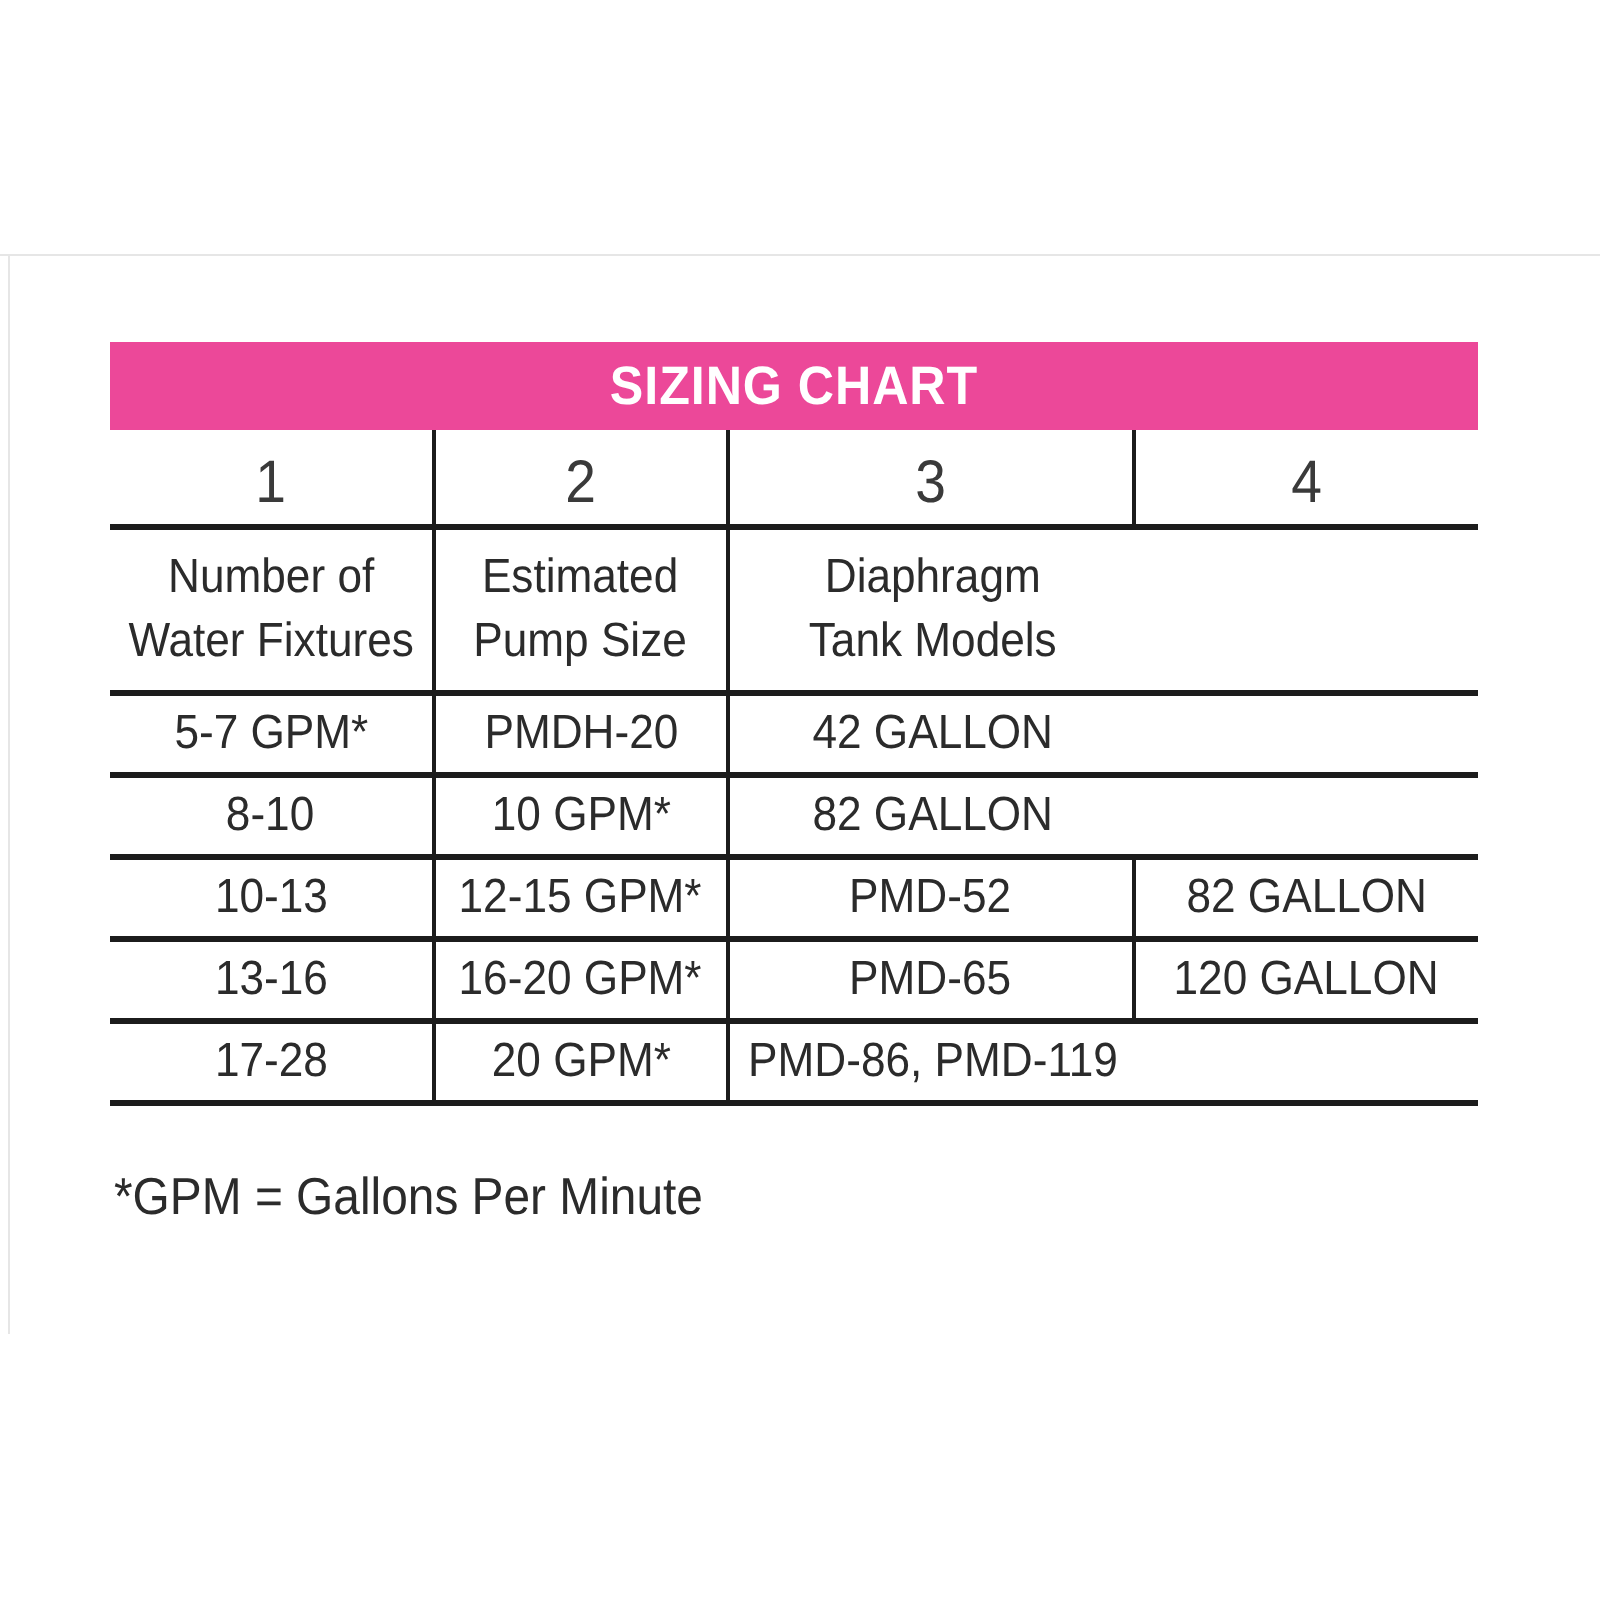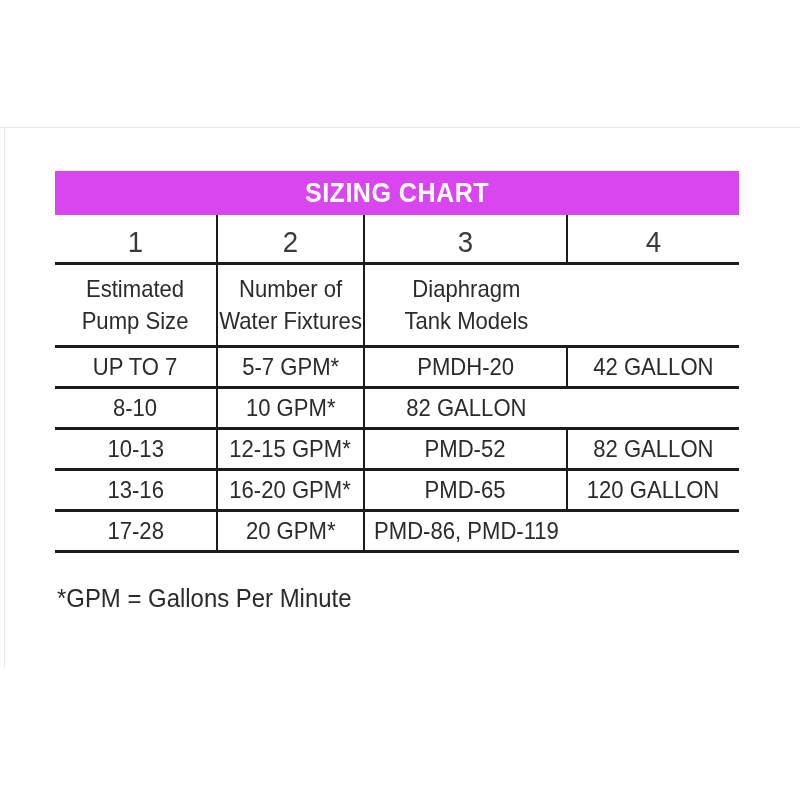--- a/index.html
+++ b/index.html
@@ -75,21 +75,21 @@
   }
 </style>
 </head>
 <body>
 
 <div class="frame-top"></div>
 <div class="frame-left"></div>
 
 <div class="sizing-table">
 
-  <div class="title-bar" style="background: #d946ef;">
+  <div class="title-bar" style="background: #ec4899;">
     <span class="title-text">SIZING CHART</span>
   </div>
 
   <div class="grid-row numbers-row">
     <div class="cell">
       <span class="cond">1</span>
     </div>
     <div class="cell">
       <span class="cond">2</span>
     </div>
@@ -97,42 +97,39 @@
       <span class="cond">3</span>
     </div>
     <div class="cell">
       <span class="cond">4</span>
     </div>
   </div>
 
   <div class="grid-row header-row">
     <div class="cell">
       <div class="cond">
-        <div>Estimated</div>
-        <div>Pump Size</div>
+        <div>Number of</div>
+        <div>Water Fixtures</div>
       </div>
     </div>
     <div class="cell">
       <div class="cond">
-        <div>Number of</div>
-        <div>Water Fixtures</div>
+        <div>Estimated</div>
+        <div>Pump Size</div>
       </div>
     </div>
     <div class="cell">
       <div class="cond">
         <div>Diaphragm</div>
         <div>Tank Models</div>
       </div>
     </div>
   </div>
 
   <div class="grid-row data-row">
-    <div class="cell">
-        <span class="cond">UP TO 7</span>
-      </div>
     <div class="cell">
         <span class="cond">5-7 GPM*</span>
       </div>
     <div class="cell">
         <span class="cond">PMDH-20</span>
       </div>
     <div class="cell">
         <span class="cond">42 GALLON</span>
       </div>
   </div>

